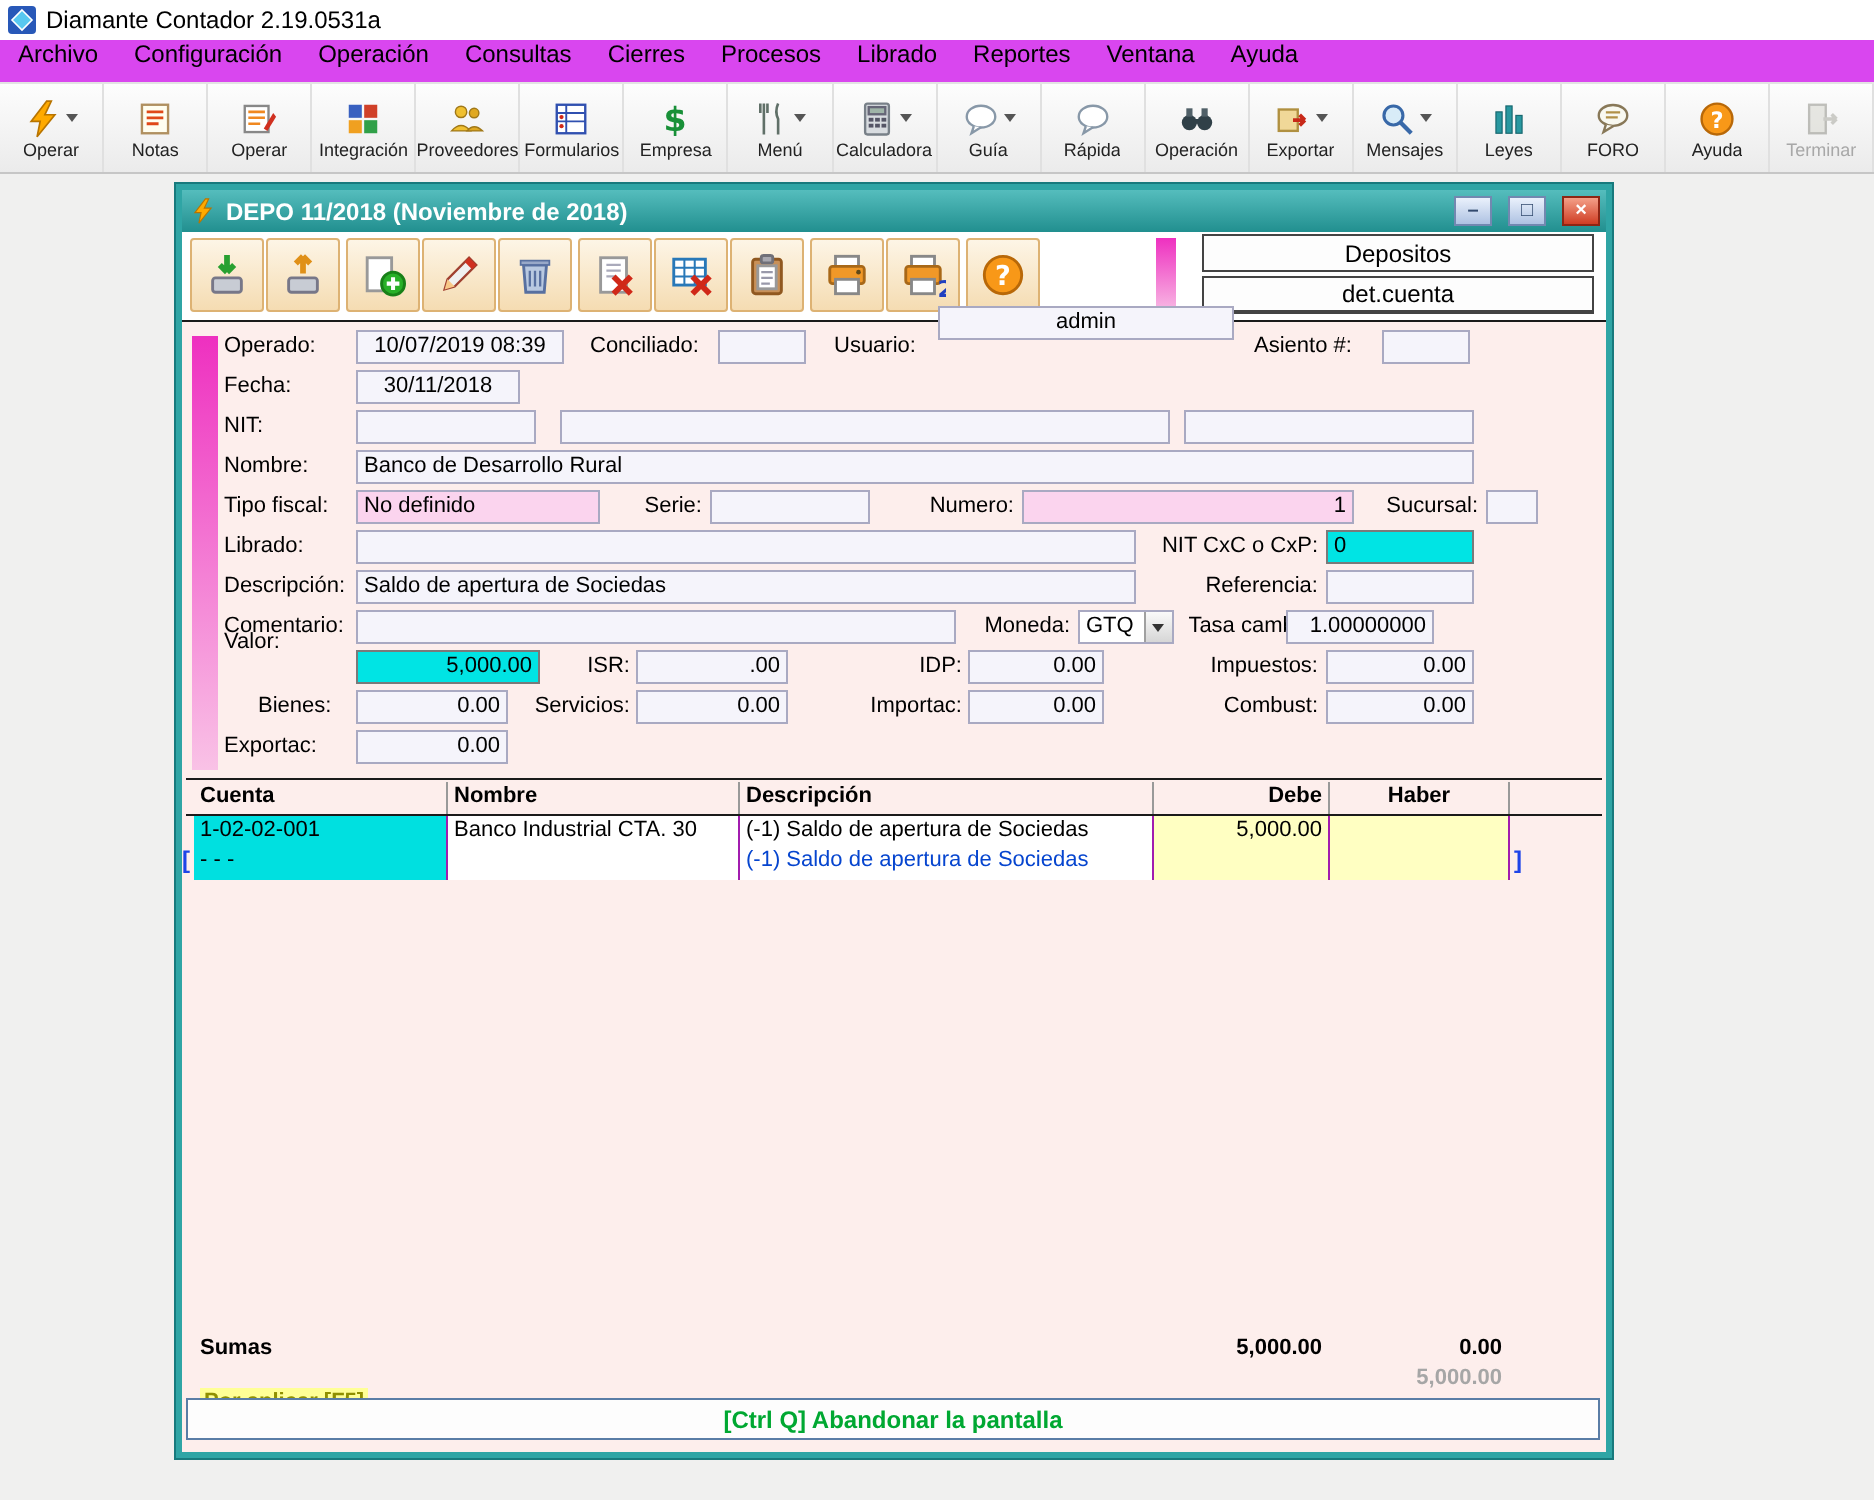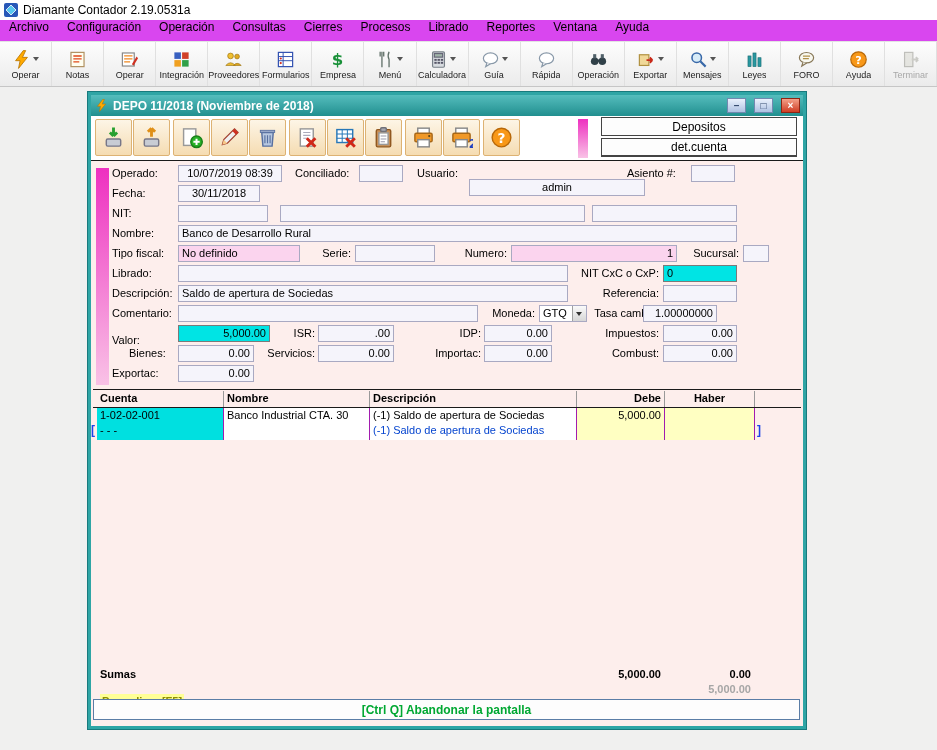--- a/index.html
+++ b/index.html
@@ -463,21 +463,21 @@
   <div class="panel" style="top:43px;border-bottom-width:2px">det.cuenta</div>
   <div class="hline" style="left:0;top:65px;width:712px"></div>
 
   <div class="magbar" style="left:5px;top:73px;width:13px;height:217px"></div>
 
   <span class="lbl" style="left:21px;top:70px">Operado:</span>
   <div class="field center" style="left:87px;top:70px;width:104px">10/07/2019 08:39</div>
   <span class="lbl" style="left:204px;top:70px">Conciliado:</span>
   <div class="field" style="left:268px;top:70px;width:44px"></div>
   <span class="lbl" style="left:326px;top:70px">Usuario:</span>
-  <div class="field center" style="left:378px;top:84px;width:176px">admin</div>
+  <div class="field center" style="left:378px;top:58px;width:148px">admin</div>
   <span class="lbl" style="left:536px;top:70px">Asiento #:</span>
   <div class="field" style="left:600px;top:70px;width:44px"></div>
 
   <span class="lbl" style="left:21px;top:90px">Fecha:</span>
   <div class="field center" style="left:87px;top:90px;width:82px">30/11/2018</div>
 
   <span class="lbl" style="left:21px;top:110px">NIT:</span>
   <div class="field" style="left:87px;top:110px;width:90px"></div>
   <div class="field" style="left:189px;top:110px;width:305px"></div>
   <div class="field" style="left:501px;top:110px;width:145px"></div>
@@ -507,21 +507,21 @@
   <span class="lbl" style="left:21px;top:210px">Comentario:</span>
   <div class="field" style="left:87px;top:210px;width:300px"></div>
   <span class="lbl r" style="left:398px;top:210px;width:46px">Moneda:</span>
   <div class="field" style="left:448px;top:210px;width:48px;background:#fff">
     <span>GTQ</span>
     <span class="selarrow"></span>
   </div>
   <span class="lbl r" style="left:498px;top:210px;width:70px">Tasa cambio:</span>
   <div class="field r" style="left:552px;top:210px;width:74px">1.00000000</div>
 
-  <span class="lbl" style="left:21px;top:237px">Valor:</span>
+  <span class="lbl" style="left:21px;top:218px">Valor:</span>
   <div class="field cyanf r" style="left:87px;top:230px;width:92px">5,000.00</div>
   <span class="lbl r" style="left:180px;top:230px;width:44px">ISR:</span>
   <div class="field r" style="left:227px;top:230px;width:76px">.00</div>
   <span class="lbl r" style="left:330px;top:230px;width:60px">IDP:</span>
   <div class="field r" style="left:393px;top:230px;width:68px">0.00</div>
   <span class="lbl r" style="left:450px;top:230px;width:118px">Impuestos:</span>
   <div class="field r" style="left:572px;top:230px;width:74px">0.00</div>
 
   <span class="lbl" style="left:38px;top:250px">Bienes:</span>
   <div class="field r" style="left:87px;top:250px;width:76px">0.00</div>

